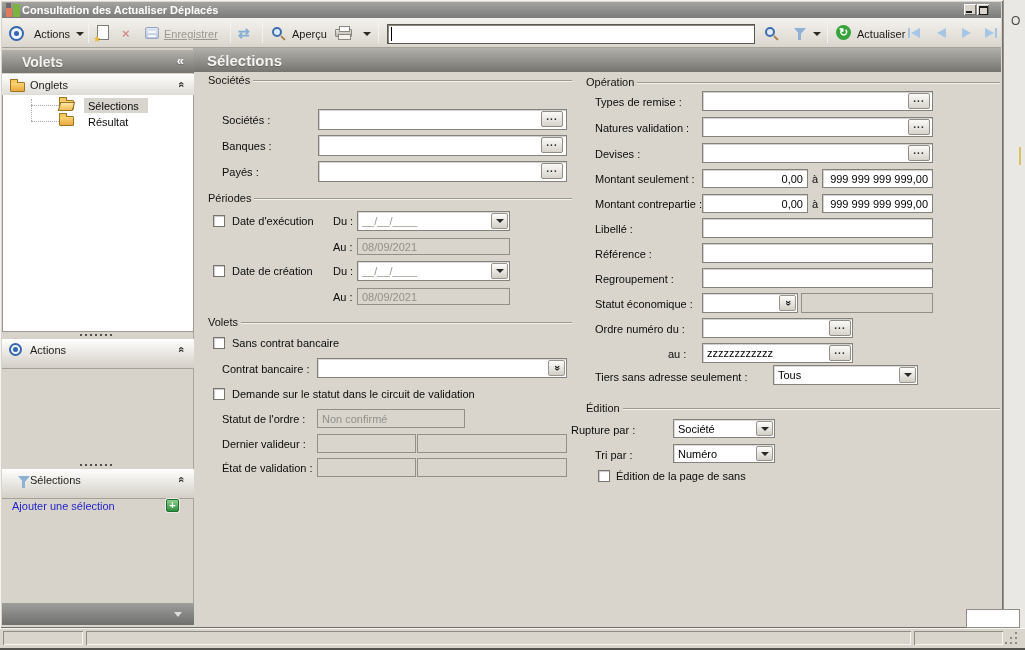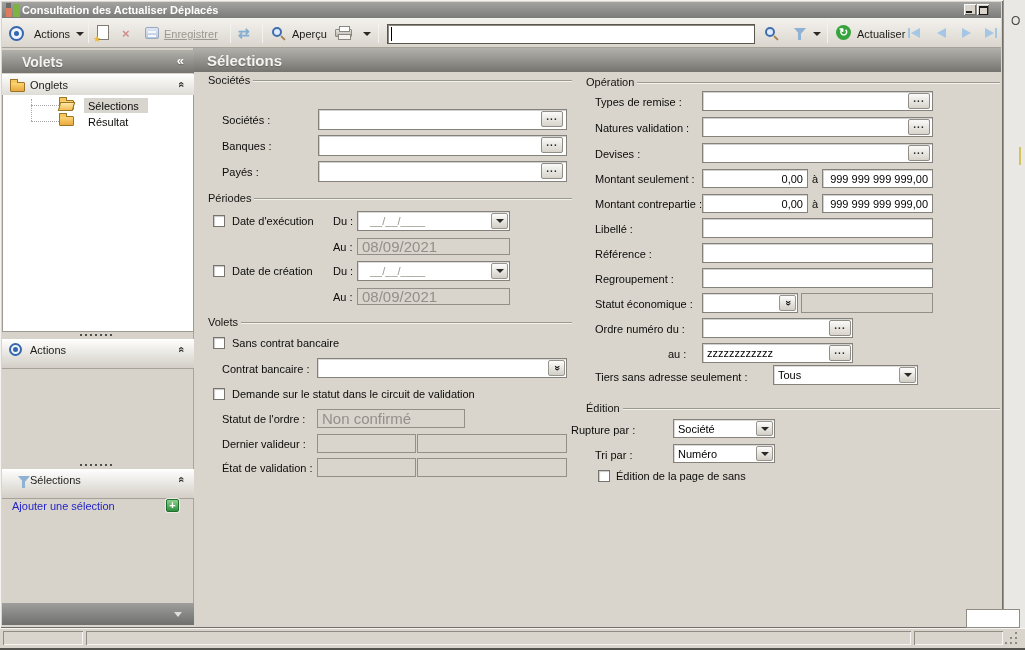--- a/index.html
+++ b/index.html
@@ -90,24 +90,24 @@
               background:linear-gradient(#b3b1ab,#76746e); color:#f4f3f0; font-weight:bold; font-size:15px;
               display:flex; align-items:center; padding-left:13px; text-shadow:0 1px 1px rgba(0,0,0,.25); }
 
   .lbl { position:absolute; font-size:11px; color:#0b0b09; white-space:nowrap; }
   .grp { position:absolute; font-size:11px; color:#14130f; background:#d9d5cd; padding:0 3px; white-space:nowrap; }
   .grpline { position:absolute; height:0; border-top:1px solid #9c9991; box-shadow:0 1px 0 #f3f1ec; }
   .txt { position:absolute; background:#fff; border:1px solid #84827a; box-shadow: inset 1px 1px 0 rgba(90,88,82,.28);
          font-size:11px; color:#000; display:flex; align-items:center; padding:0 4px; }
   .txt.right { justify-content:flex-end; }
   .dis { position:absolute; background:#d9d5cd; border:1px solid #918f87; color:#92908a;
-         font-size:15px; display:flex; align-items:center; padding:0 4px; white-space:nowrap; }
+         font-size:11px; display:flex; align-items:center; padding:0 4px; white-space:nowrap; }
   .combo { position:absolute; background:#fff; border:1px solid #84827a; box-shadow: inset 1px 1px 0 rgba(90,88,82,.22);
            font-size:11px; color:#000; display:flex; align-items:center; padding:0 4px; }
-  .combo .ph { color:#98958c;margin-left:8px; }
+  .combo .ph { color:#98958c; }
   .abtn { position:absolute; right:1px; top:1px; bottom:1px; width:17px;
           background:linear-gradient(#fdfdfc,#d2cec6); border:1px solid #98958d; border-radius:2px;
           display:flex; align-items:center; justify-content:center; }
   .abtn .tri { position:static; }
   .dchev { display:inline-block; transform:rotate(90deg); font-size:10px; font-weight:bold; color:#11100e; line-height:1; }
   .ebtn { position:absolute; width:22px; height:16px; background:linear-gradient(#fbfaf8,#d8d4cc);
           border:1px solid #8f8d85; border-radius:2px; font-weight:bold; font-size:10px; line-height:9px;
           text-align:center; color:#2e2d29; letter-spacing:1px; }
   .chk { position:absolute; width:12px; height:12px; background:#fff; border:1px solid #76746c;
          box-shadow: inset 1px 1px 1px rgba(0,0,0,.22); }

